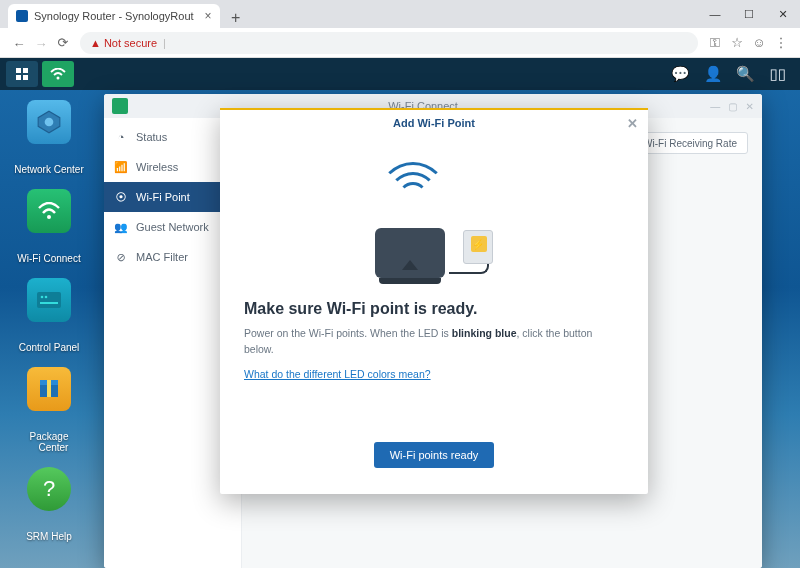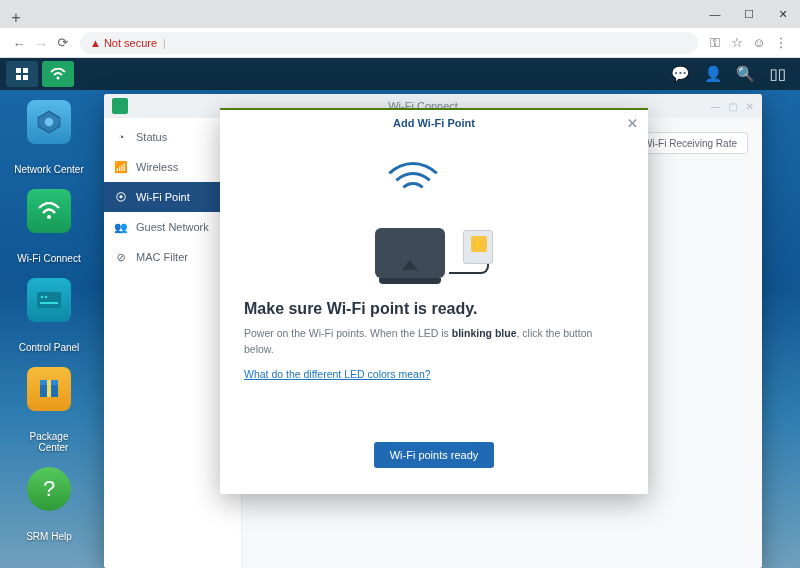--- a/index.html
+++ b/index.html
@@ -46,21 +46,21 @@
 .win-body { flex: 1; display: flex; }
 .sidebar { width: 138px; background: #fff; border-right: 1px solid #ebeef1; padding-top: 4px; }
 .sidebar .item { height: 30px; display: flex; align-items: center; padding: 0 10px; font-size: 11px; color: #5a6673; gap: 8px; }
 .sidebar .item.active { background: #1f4f82; color: #fff; }
 .sidebar .item .ic { width: 14px; height: 14px; display: flex; align-items: center; justify-content: center; }
 .content { flex: 1; background: #f6f8f9; position: relative; }
 .rate-btn { position: absolute; top: 14px; right: 14px; height: 22px; background: #fff; border: 1px solid #d5dbe1; border-radius: 3px; font-size: 10px; color: #5a6673; padding: 0 10px; display: flex; align-items: center; }
 
 
 .dialog { position: absolute; top: 50px; left: 220px; width: 428px; height: 386px; background: #fff; box-shadow: 0 8px 28px rgba(0,0,0,.3); border-radius: 2px; display: flex; flex-direction: column; }
-.dialog-head { height: 28px; border-top: 2px solid #4d7c0f; display: flex; align-items: center; justify-content: center; position: relative; color: #1f4f82; font-size: 11px; font-weight: 600; }
+.dialog-head { height: 28px; border-top: 2px solid #eab308; display: flex; align-items: center; justify-content: center; position: relative; color: #1f4f82; font-size: 11px; font-weight: 600; }
 .dialog-head .x { position: absolute; right: 10px; color: #9aa3ac; font-size: 13px; }
 .dialog-body { flex: 1; padding: 8px 24px 12px; display: flex; flex-direction: column; }
 
 
 .illust { height: 140px; display: flex; align-items: flex-end; justify-content: center; position: relative; margin-bottom: 16px; }
 .router { width: 70px; height: 60px; position: relative; }
 .router .body { position: absolute; bottom: 6px; left: 0; width: 70px; height: 50px; background: #3d4a58; border-radius: 6px; }
 .router .tri { position: absolute; bottom: 14px; left: 27px; width: 0; height: 0; border-left: 8px solid transparent; border-right: 8px solid transparent; border-bottom: 10px solid #2c3742; }
 .router .base { position: absolute; bottom: 0; left: 4px; width: 62px; height: 6px; background: #2c3742; border-radius: 0 0 4px 4px; }
 .plug { width: 30px; height: 34px; background: #e4e8ec; border: 1px solid #c6ccd3; border-radius: 3px; position: relative; margin-left: 18px; margin-bottom: 20px; }
@@ -80,20 +80,25 @@
 .primary-btn { background: #1f6ab3; color: #fff; border: none; height: 26px; padding: 0 16px; font-size: 11px; border-radius: 3px; }
 
 svg { display: block; }
 </style>
 </head>
 <body>
 
 <div class="browser-frame">
 
   <div class="titlebar">
+    <div class="tab">
+      <span class="favicon"></span>
+      <span>Synology Router - SynologyRout</span>
+      <span class="close-x">×</span>
+    </div>
     <div class="newtab">+</div>
     <div class="window-ctrls">
       <div>—</div>
       <div>☐</div>
       <div>✕</div>
     </div>
   </div>
 
   <div class="addrbar">
     <div class="navicon">←</div>

